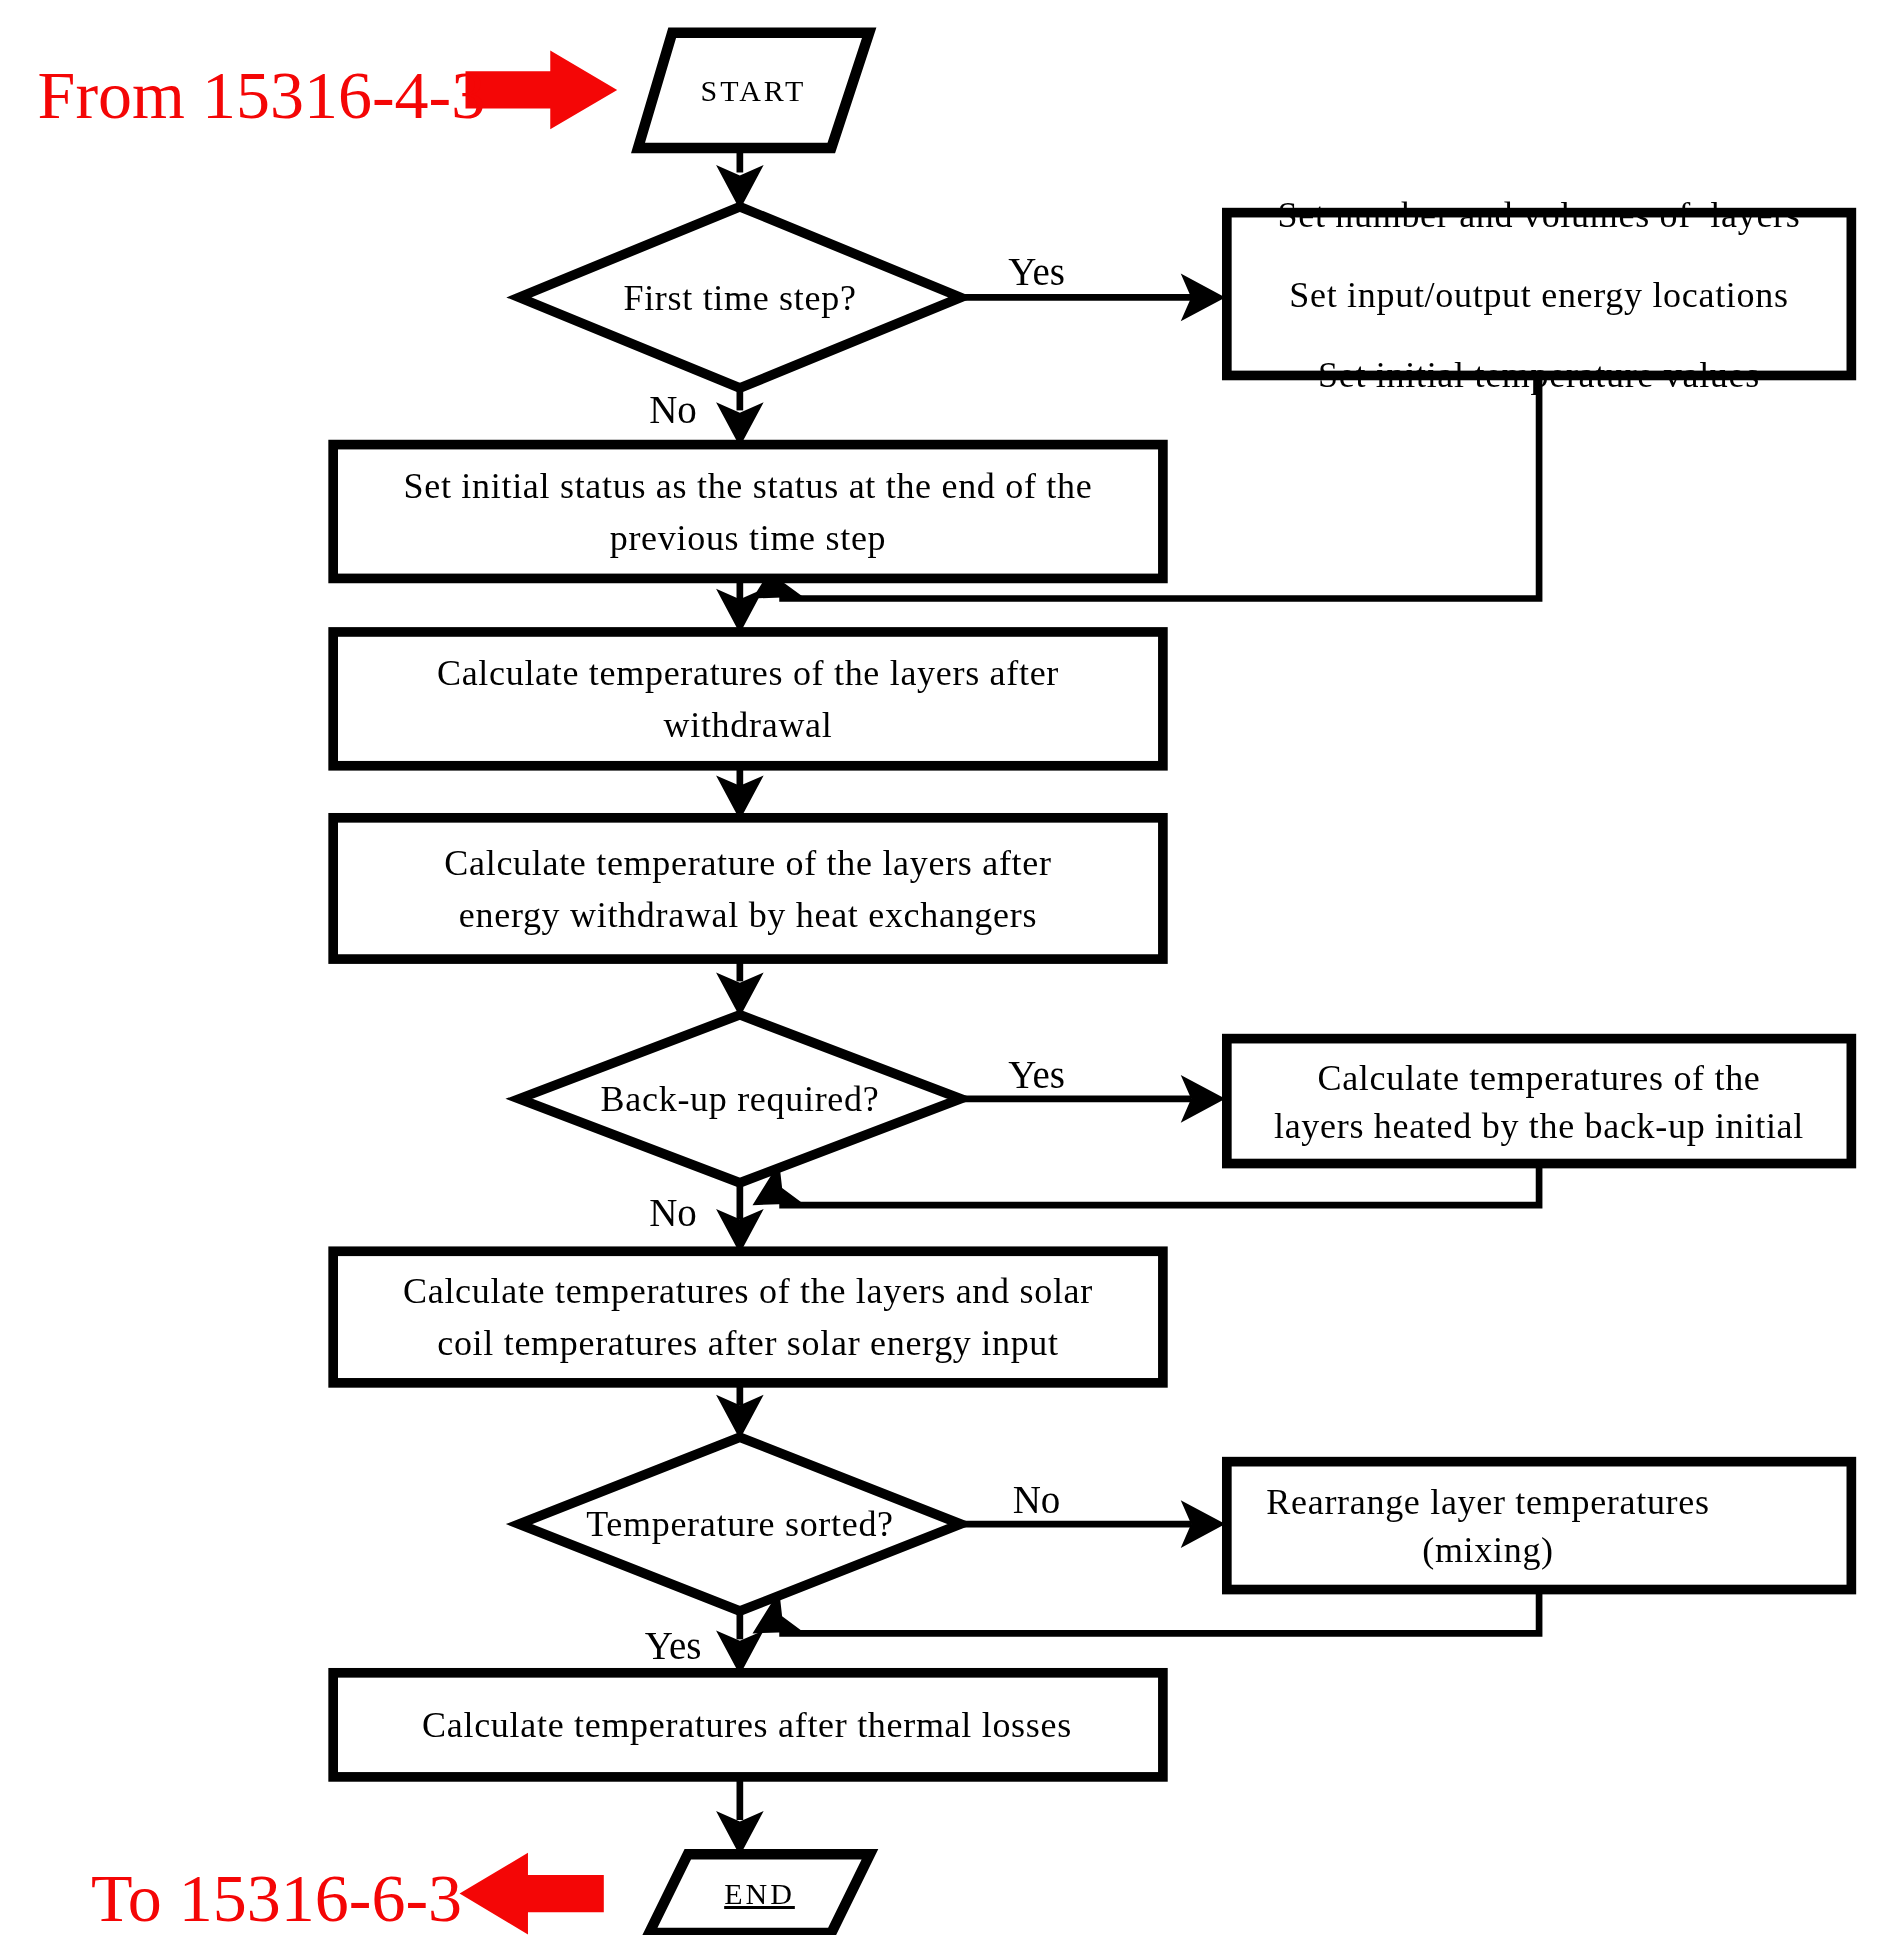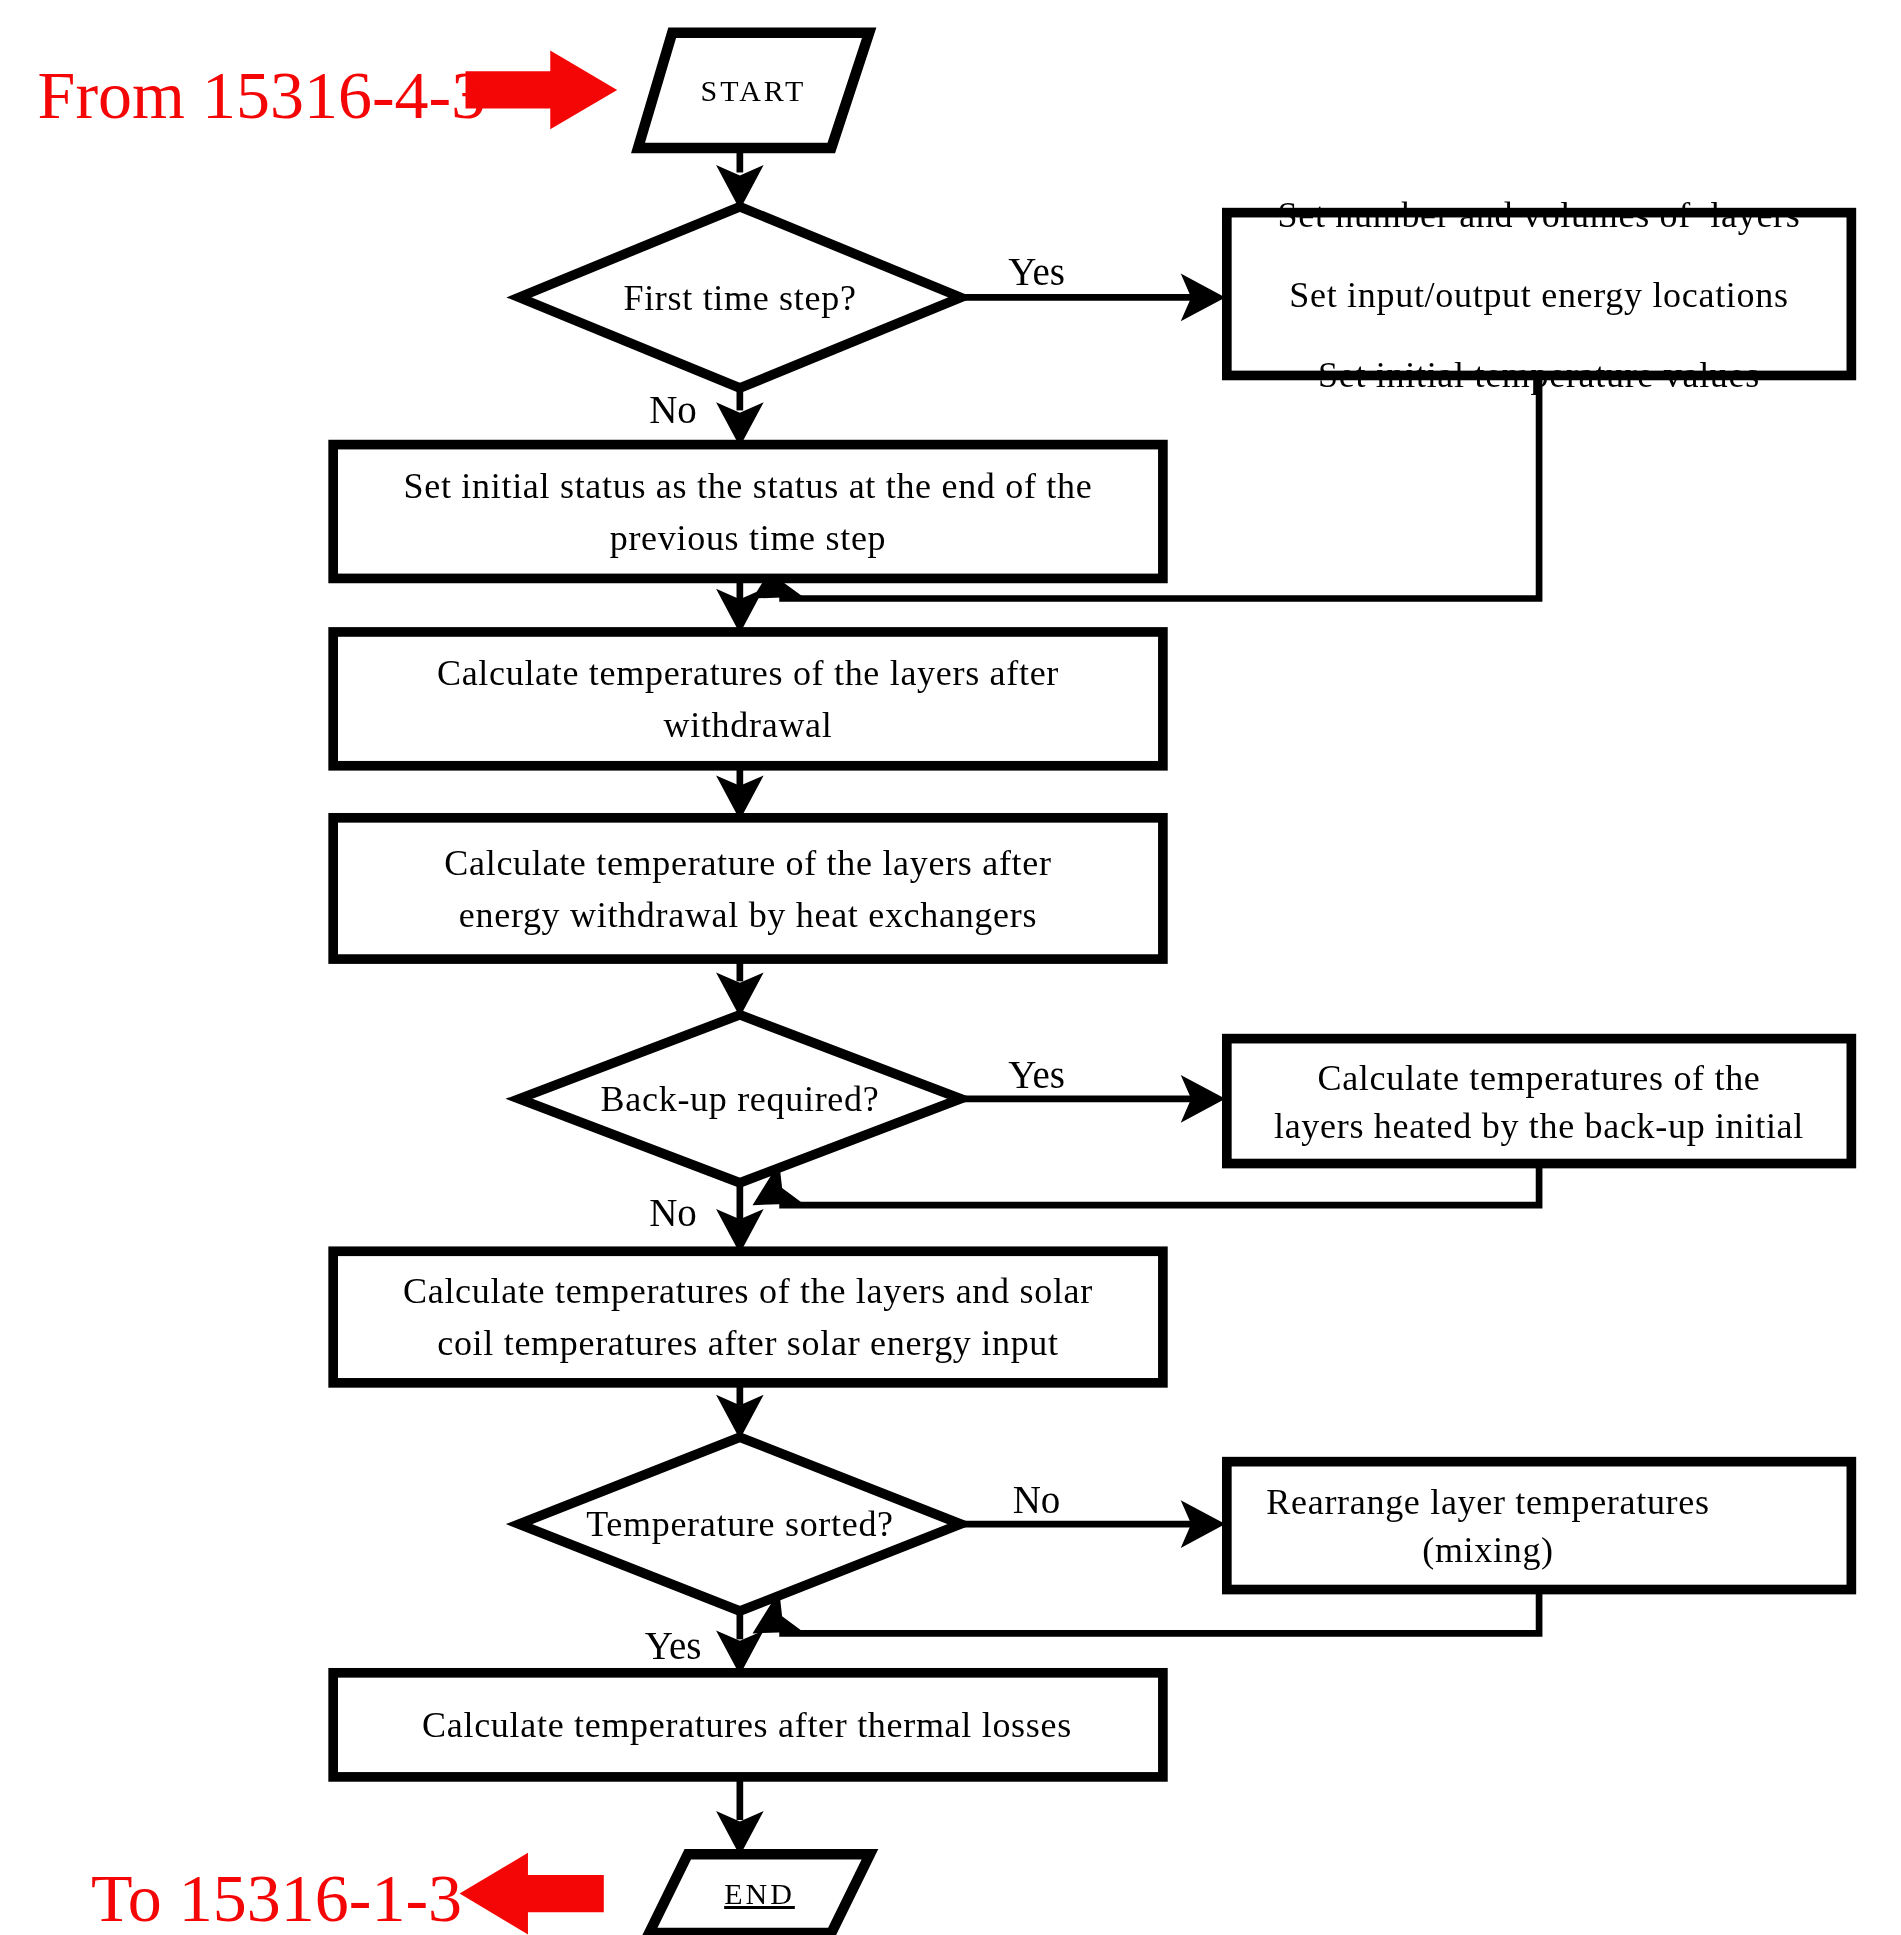--- a/index.html
+++ b/index.html
@@ -136,21 +136,21 @@
 
     <rect class="shape" x="1650" y="286" width="840" height="219"></rect>
     <rect class="shape" x="1650" y="1397" width="840" height="168"></rect>
     <rect class="shape" x="1650" y="1966" width="840" height="172"></rect>
 
     <polygon class="redshape" points="626,96 740,96 740,68 830,121 740,174 740,146 626,146"></polygon>
     <polygon class="redshape" points="812,2522 710,2522 710,2492 618,2547 710,2602 710,2572 812,2572"></polygon>
   </svg>
 
   <div class="red-label" style="left:18.6px; top:61px; height:68px;margin-left:19px;">From 15316-4-3</div>
-  <div class="red-label" style="left:91px; top:1864px; height:68px;">To 15316-1-3</div>
+  <div class="red-label" style="left:91px; top:1864px; height:68px;">To 15316-6-3</div>
 
   <div class="node-text terminal-text" style="left:638px; top:33px; width:231px; height:115px;">
     <span class="tline">START</span>
   </div>
   <div class="node-text terminal-text" style="left:649px; top:1854px; width:221px; height:79px;text-decoration:underline;">
     <span class="tline">END</span>
   </div>
 
   <div class="node-text" style="left:519px; top:207px; width:442px; height:181px;">
     <span class="tline">First time step?</span>

